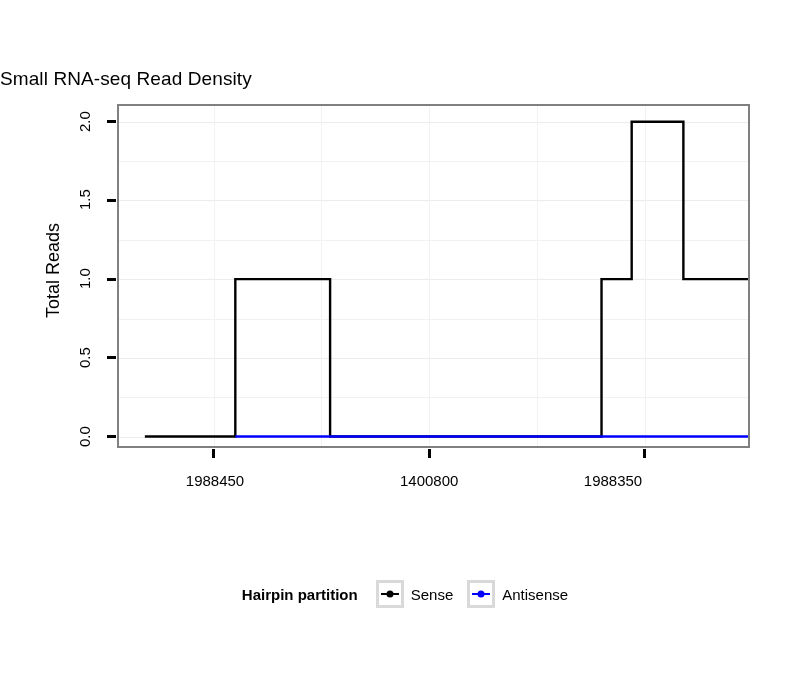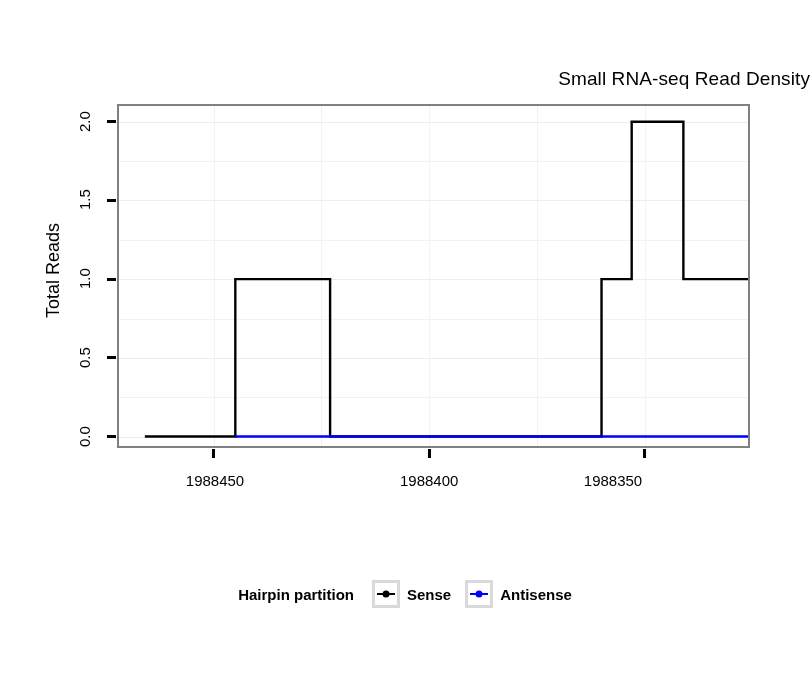--- a/index.html
+++ b/index.html
@@ -19,21 +19,21 @@
     position: absolute;
     left: 0; top: 0;
     width: 810px;
     height: 690px;
   }
   .plot-title {
     position: absolute;
     left: 0;
     top: 68px;
     width: 810px;
-    text-align: right;
+    text-align: left;
     font-size: 19px;
     color: #000;
     letter-spacing: 0.1px;
   }
   .panel {
     position: absolute;
     left: 117px;
     top: 104px;
     width: 633px;
     height: 344px;
@@ -218,29 +218,29 @@
           <polyline points="25.85,330.56 116.32,330.56 116.32,173.15 211.10,173.15 211.10,330.56 482.52,330.56 482.52,173.15 512.68,173.15 512.68,15.74 564.38,15.74 564.38,173.15 629.00,173.15" fill="none" stroke="#000000" stroke-width="2.4" stroke-linejoin="miter" stroke-linecap="butt"></polyline>
           <polyline points="116.32,330.56 629.00,330.56" fill="none" stroke="#0000FF" stroke-width="2.4" stroke-linejoin="miter" stroke-linecap="butt"></polyline>
         </svg>
     </div>
   </div>
 
   <div id="x-ticks">
       <div class="x-tick-mark" style="left: 212.281px;"></div>
       <div class="x-tick-label" style="left: 155px;">1988450</div>
       <div class="x-tick-mark" style="left: 427.692px;"></div>
-      <div class="x-tick-label" style="left: 369.192px;">1988400</div>
+      <div class="x-tick-label" style="left: 369.192px;">1400800</div>
       <div class="x-tick-mark" style="left: 643.103px;"></div>
       <div class="x-tick-label" style="left: 553px;">1988350</div>
     </div>
 
 
   <div class="legend">
     <div class="legend-title">Hairpin partition</div>
-    <div id="legend-items" style="display:flex;align-items:center;gap:14px;font-weight:bold;">
+    <div id="legend-items" style="display:flex;align-items:center;gap:14px;">
         <div class="legend-item">
           <span class="legend-key">
             <span class="kline" style="background: rgb(0, 0, 0);"></span>
             <span class="kdot" style="background: rgb(0, 0, 0);"></span>
           </span>
           <span class="legend-label">Sense</span>
         </div>
         <div class="legend-item">
           <span class="legend-key">
             <span class="kline" style="background: rgb(0, 0, 255);"></span>

